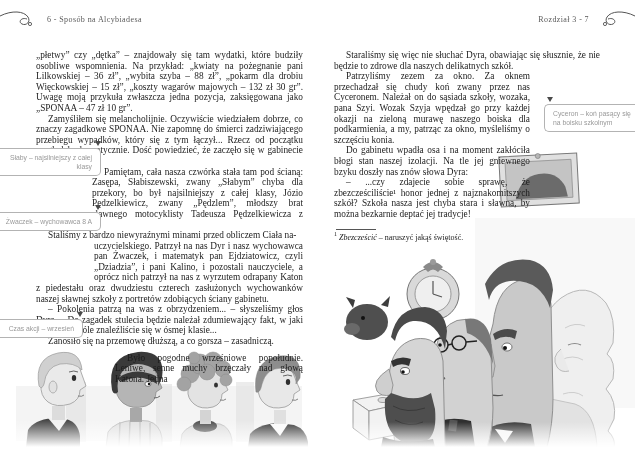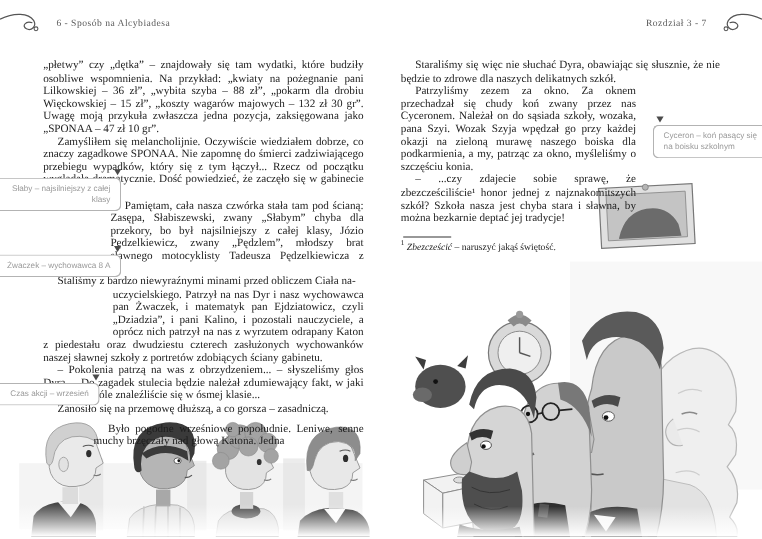--- a/index.html
+++ b/index.html
@@ -26,21 +26,21 @@
     position:absolute;top:50px;font-size:9.3px;line-height:10.6px;
     text-align:justify;z-index:2;hyphens:none;
   }
   .page-left .textblock{left:36px;width:267px;}
   .page-right .textblock{left:16px;width:266px;}
   p{margin:0;padding:0;}
   .ind{text-indent:12px;}
   .wrap-spacer{float:left;clear:left;}
   .sp-4l{width:56px;height:43px;}
   .sp-3l{width:58px;height:32px;}
-  .p7{margin-left:42px;margin-top:6px;}
+  .p7{margin-left:79px;margin-top:6px;}
   .narrow{width:196px;}
 
   .note{
     position:absolute;background:#fff;border:1px solid #b3b3b3;color:#999;
     font-family:"Liberation Sans",sans-serif;font-size:6.8px;line-height:9px;z-index:3;
   }
   .note-l{left:0;border-left:none;border-radius:0 5px 5px 0;width:88px;padding:4px 8px 4px 4px;text-align:right;}
   .note-l.small{width:70px;}
   .note-r{right:0;border-right:none;border-radius:5px 0 0 5px;width:78px;padding:4px 4px 4px 8px;text-align:left;}
   .pointer{
@@ -172,20 +172,21 @@
     <div class="running-head rh-right">Rozdział 3 - 7</div>
     <svg class="flourish fl-right" width="42" height="24" viewBox="0 0 42 24">
       <path d="M42,9 C30,3 18,4 14,10 C11,15 16,19 20,17 C24,15 21,10 15,12" stroke="#555" stroke-width="1" fill="none"></path>
       <circle cx="12" cy="17" r="1.6" fill="none" stroke="#555" stroke-width="0.9"></circle>
     </svg>
 
     <div class="textblock">
       <p class="ind"><span>Staraliśmy się więc nie słuchać Dyra, obawiając się słusznie, że nie będzie to zdrowe dla naszych delikatnych szkół.</span></p>
       <div class="narrow">
         <p class="ind"><span>Patrzyliśmy zezem za okno. Za oknem przechadzał się chudy koń zwany przez nas Cyceronem. Należał on do sąsiada szkoły, wozaka, pana Szyi. Wozak Szyja wpędzał go przy każdej okazji na zieloną murawę naszego boiska dla podkarmienia, a my, patrząc za okno, myśleliśmy o szczęściu konia.</span></p>
+        <p class="ind"><span>Do gabinetu wpadła osa i na moment zakłóciła błogi stan naszej izolacji. Na tle jej gniewnego bzyku doszły nas znów słowa Dyra:</span></p>
         <p class="ind"><span>– ...czy zdajecie sobie sprawę, że zbezcześciliście¹ honor jednej z najznakomitszych szkół? Szkoła nasza jest chyba stara i sławna, by można bezkarnie deptać jej tradycje!</span></p>
         <div class="fn-rule"></div>
         <p class="footnote"><sup>1</sup> <span class="term">Zbezcześcić</span> <span>– naruszyć jakąś świętość.</span></p>
       </div>
     </div>
 
     <span class="pointer" style="left:229px;top:97px;"></span>
     <div class="note note-r" style="top:104px;">
       <span>Cyceron – koń pasący się na boisku szkolnym</span>
     </div>

